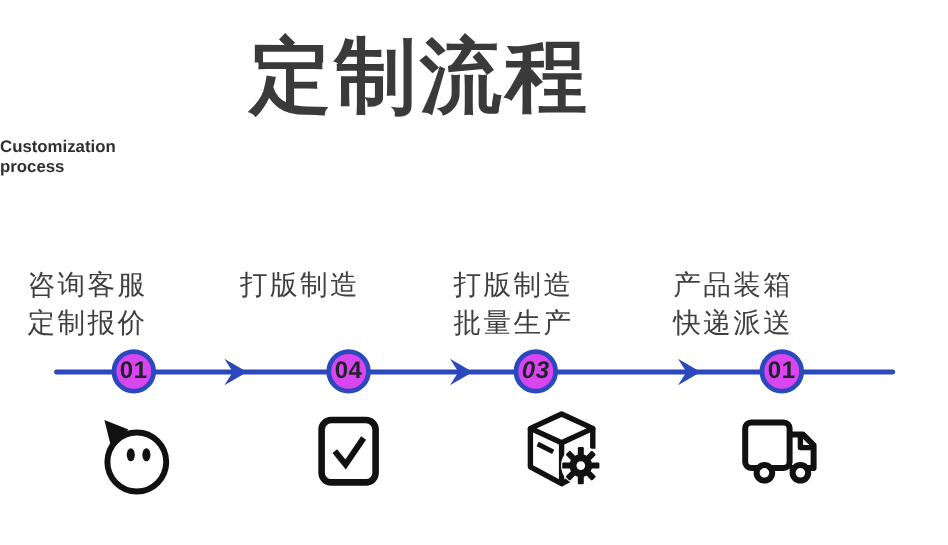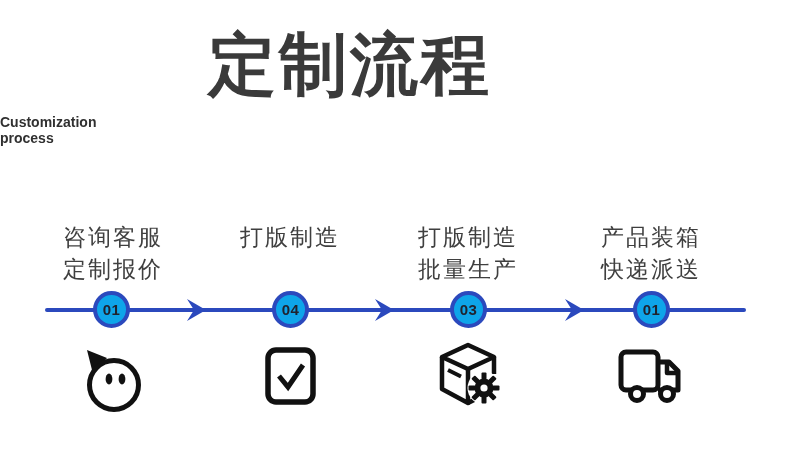--- a/index.html
+++ b/index.html
@@ -37,43 +37,42 @@
     position:absolute;left:45px;top:308px;
     width:701px;height:4px;
     background:var(--accent);
     border-radius:2px;
   }
   .arrowhead{position:absolute;top:298px;width:22px;height:24px;}
   .arrowhead svg{display:block;}
   .step-number-circle{
     position:absolute;top:291px;
     width:29px;height:29px;
-    background:#0ea5e9;
+    background:#d946ef;
     border:4px solid var(--accent);
     border-radius:50%;
     display:flex;align-items:center;justify-content:center;
-    font-size:15px;font-weight:bold;
+    font-size:20px;font-weight:bold;
     color:var(--number-color);
     letter-spacing:0.5px;
   }
   .step-label{
     position:absolute;top:221px;
     width:180px;
-    text-align:center;
     font-size:23px;
     color:var(--step-text);
     letter-spacing:2px;
     line-height:32px;
   }
   .step-icon{position:absolute;width:66px;height:66px;}
   
   .cx1.step-label{left:23px;}   .cx2.step-label{left:200px;}
   .cx3.step-label{left:378px;}  .cx4.step-label{left:561px;}
   .cx1.step-number-circle{left:93px;}  .cx2.step-number-circle{left:272px;}
-  .cx3.step-number-circle{left:450px;} .cx4.step-number-circle{left:633px;}
+  .cx3.step-number-circle{left:428px;font-style:italic;} .cx4.step-number-circle{left:633px;}
   .cx1.step-icon{left:80px;top:348px;}  .cx2.step-icon{left:257px;top:344px;}
   .cx3.step-icon{left:435px;top:342px;} .cx4.step-icon{left:618px;top:344px;}
   .ar1{left:186px;} .ar2{left:374px;} .ar3{left:564px;}
 </style>
 </head>
 <body>
 
 <div class="canvas">
 
   <div class="title">定制流程</div>

